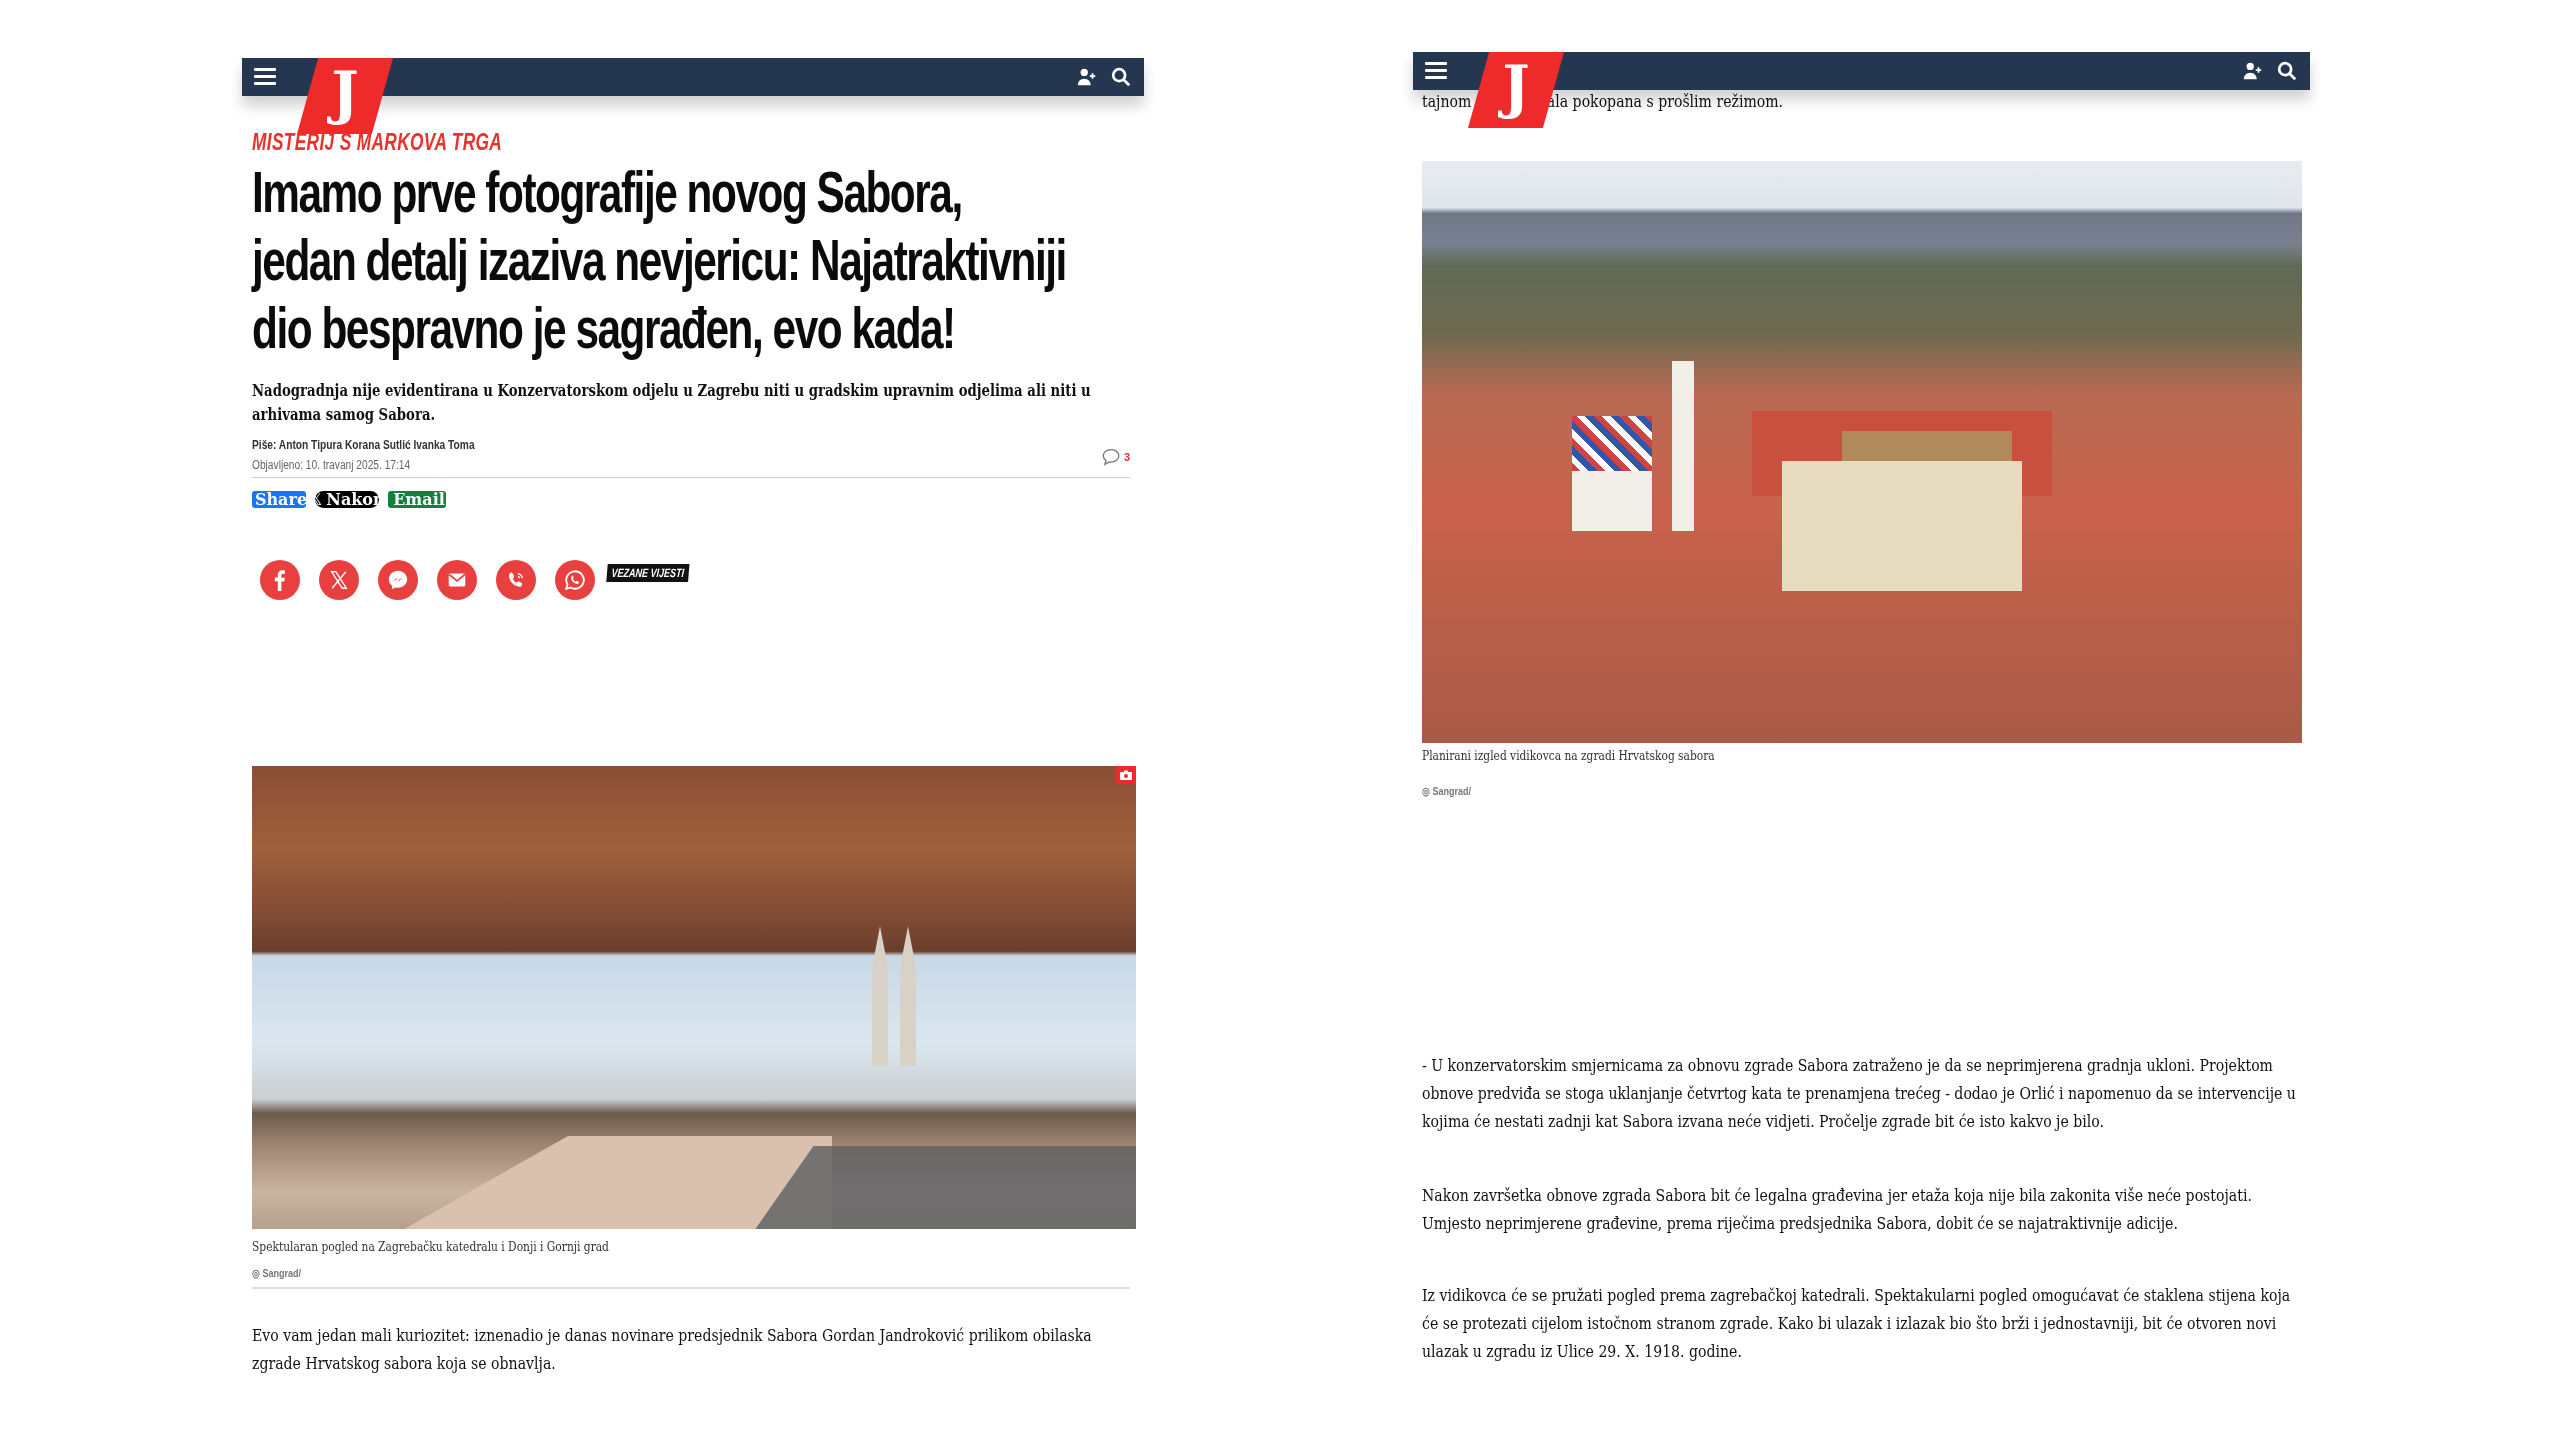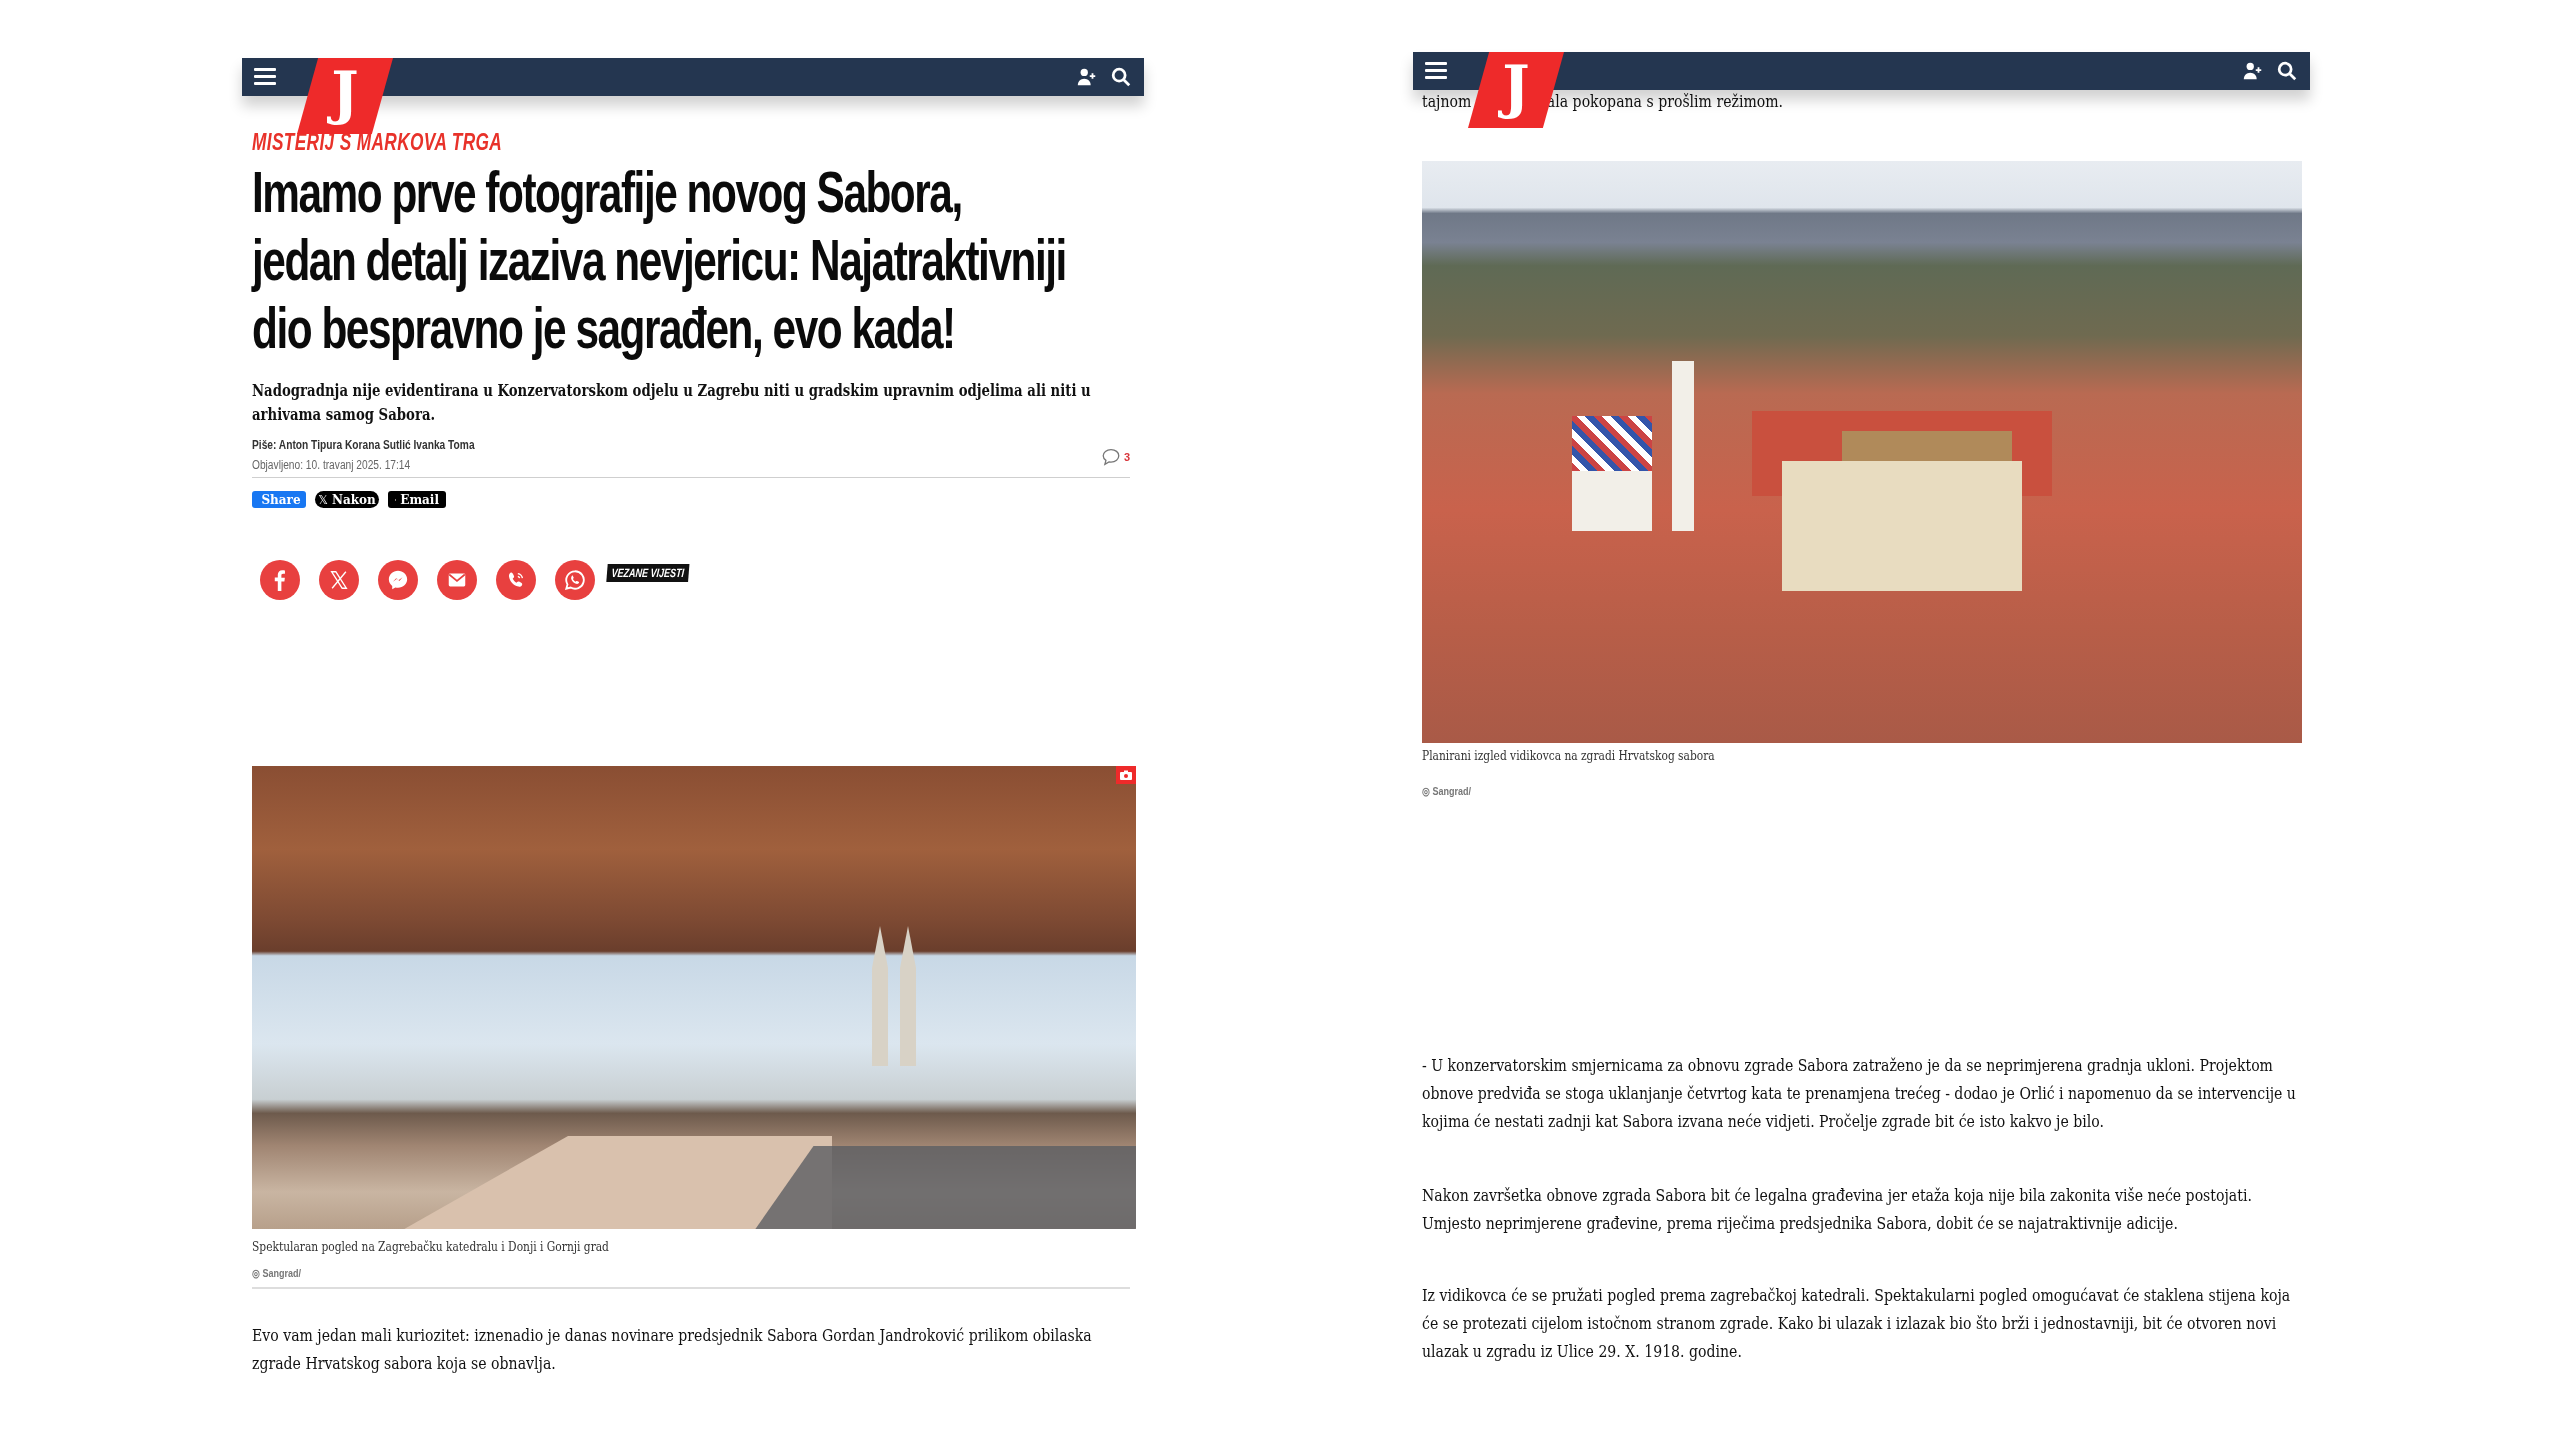--- a/index.html
+++ b/index.html
@@ -17,24 +17,24 @@
   .top-icons svg { width:22px; height:22px; display:block; }
   .kicker { position:absolute; left:10px; top:70px; color:#e8322a; font-family:"Liberation Sans", sans-serif; font-weight:bold; font-style:italic; font-size:24px; transform:scaleX(0.72); transform-origin:left; letter-spacing:0.5px; }
   .headline { position:absolute; left:10px; top:100px; width:1200px; font-family:"Liberation Sans", sans-serif; font-weight:bold; font-size:58px; line-height:68px; letter-spacing:-2px; transform:scaleX(0.73); transform-origin:left; color:#0b0b0b; }
   .lead { position:absolute; left:10px; top:320px; width:1150px; font-family:"DejaVu Serif", serif; font-weight:bold; font-size:17px; line-height:24px; transform:scaleX(0.78); transform-origin:left; }
   .byline { position:absolute; left:10px; top:380px; font-family:"Liberation Sans", sans-serif; font-weight:bold; font-size:12px; color:#333; transform:scaleX(0.85); transform-origin:left; }
   .pubdate { position:absolute; left:10px; top:400px; font-family:"Liberation Sans", sans-serif; font-size:12px; color:#666; transform:scaleX(0.85); transform-origin:left; }
   .comments { position:absolute; right:14px; top:390px; display:flex; align-items:center; gap:3px; }
   .comments span { color:#d8343a; font-family:"Liberation Sans", sans-serif; font-size:11px; font-weight:bold; }
   .divider { position:absolute; left:10px; right:14px; height:1px; background:#cfcfcf; }
   .sharebtns { position:absolute; left:10px; top:433px; display:flex; gap:9px; }
-  .sbtn { height:17px; border-radius:3px; color:#fff; font-family:"DejaVu Serif", serif; font-weight:bold; font-size:12px; display:flex; align-items:center; justify-content:center; gap:4px; padding:0 7px; }
+  .sbtn { height:17px; border-radius:3px; color:#fff; font-family:"DejaVu Serif", serif; font-weight:bold; font-size:16px; display:flex; align-items:center; justify-content:center; gap:4px; padding:0 7px; }
   .sbtn.fb { background:#1877f2; width:40px; }
   .sbtn.x { background:#000; border-radius:9px; width:50px; }
-  .sbtn.em { background:#000000; width:44px; }
+  .sbtn.em { background:#15803d; width:44px; }
   .circles { position:absolute; left:18px; top:502px; display:flex; gap:19px; }
   .circle { width:40px; height:40px; border-radius:50%; background:#e8403f; display:flex; align-items:center; justify-content:center; }
   .circle svg { width:22px; height:22px; }
   .related { position:absolute; left:365px; top:504px; width:520px; }
   .rel-badge { display:inline-block; background:#111; color:#fff; font-family:"Liberation Sans", sans-serif; font-weight:bold; font-style:italic; font-size:12px; padding:2px 6px; transform:scaleX(0.75) skewX(-6deg); transform-origin:left; }
   .rel-kicker { color:#e8322a; font-family:"Liberation Sans", sans-serif; font-weight:bold; font-style:italic; font-size:13px; margin-top:6px; transform:scaleX(0.8); transform-origin:left; letter-spacing:0.5px; }
   .rel-title { font-family:"Liberation Sans", sans-serif; font-weight:bold; font-size:16px; line-height:21px; width:640px; transform:scaleX(0.8); transform-origin:left; margin-bottom:8px; }
   .hero { position:absolute; left:10px; top:708px; width:884px; height:463px; overflow:hidden;
     background:linear-gradient(180deg,#8a4e33 0%,#a0603d 18%,#7e4a33 33%,#6a3e2c 40%,#c8d8e6 41%,#dbe6ef 60%,#c8cfd2 72%,#6d5a4c 75%,#a08572 82%,#c9b5a2 92%,#b7a08b 100%); }
   .hero .cam { position:absolute; right:0; top:0; width:20px; height:18px; background:#ee2a2a; display:flex; align-items:center; justify-content:center; }

